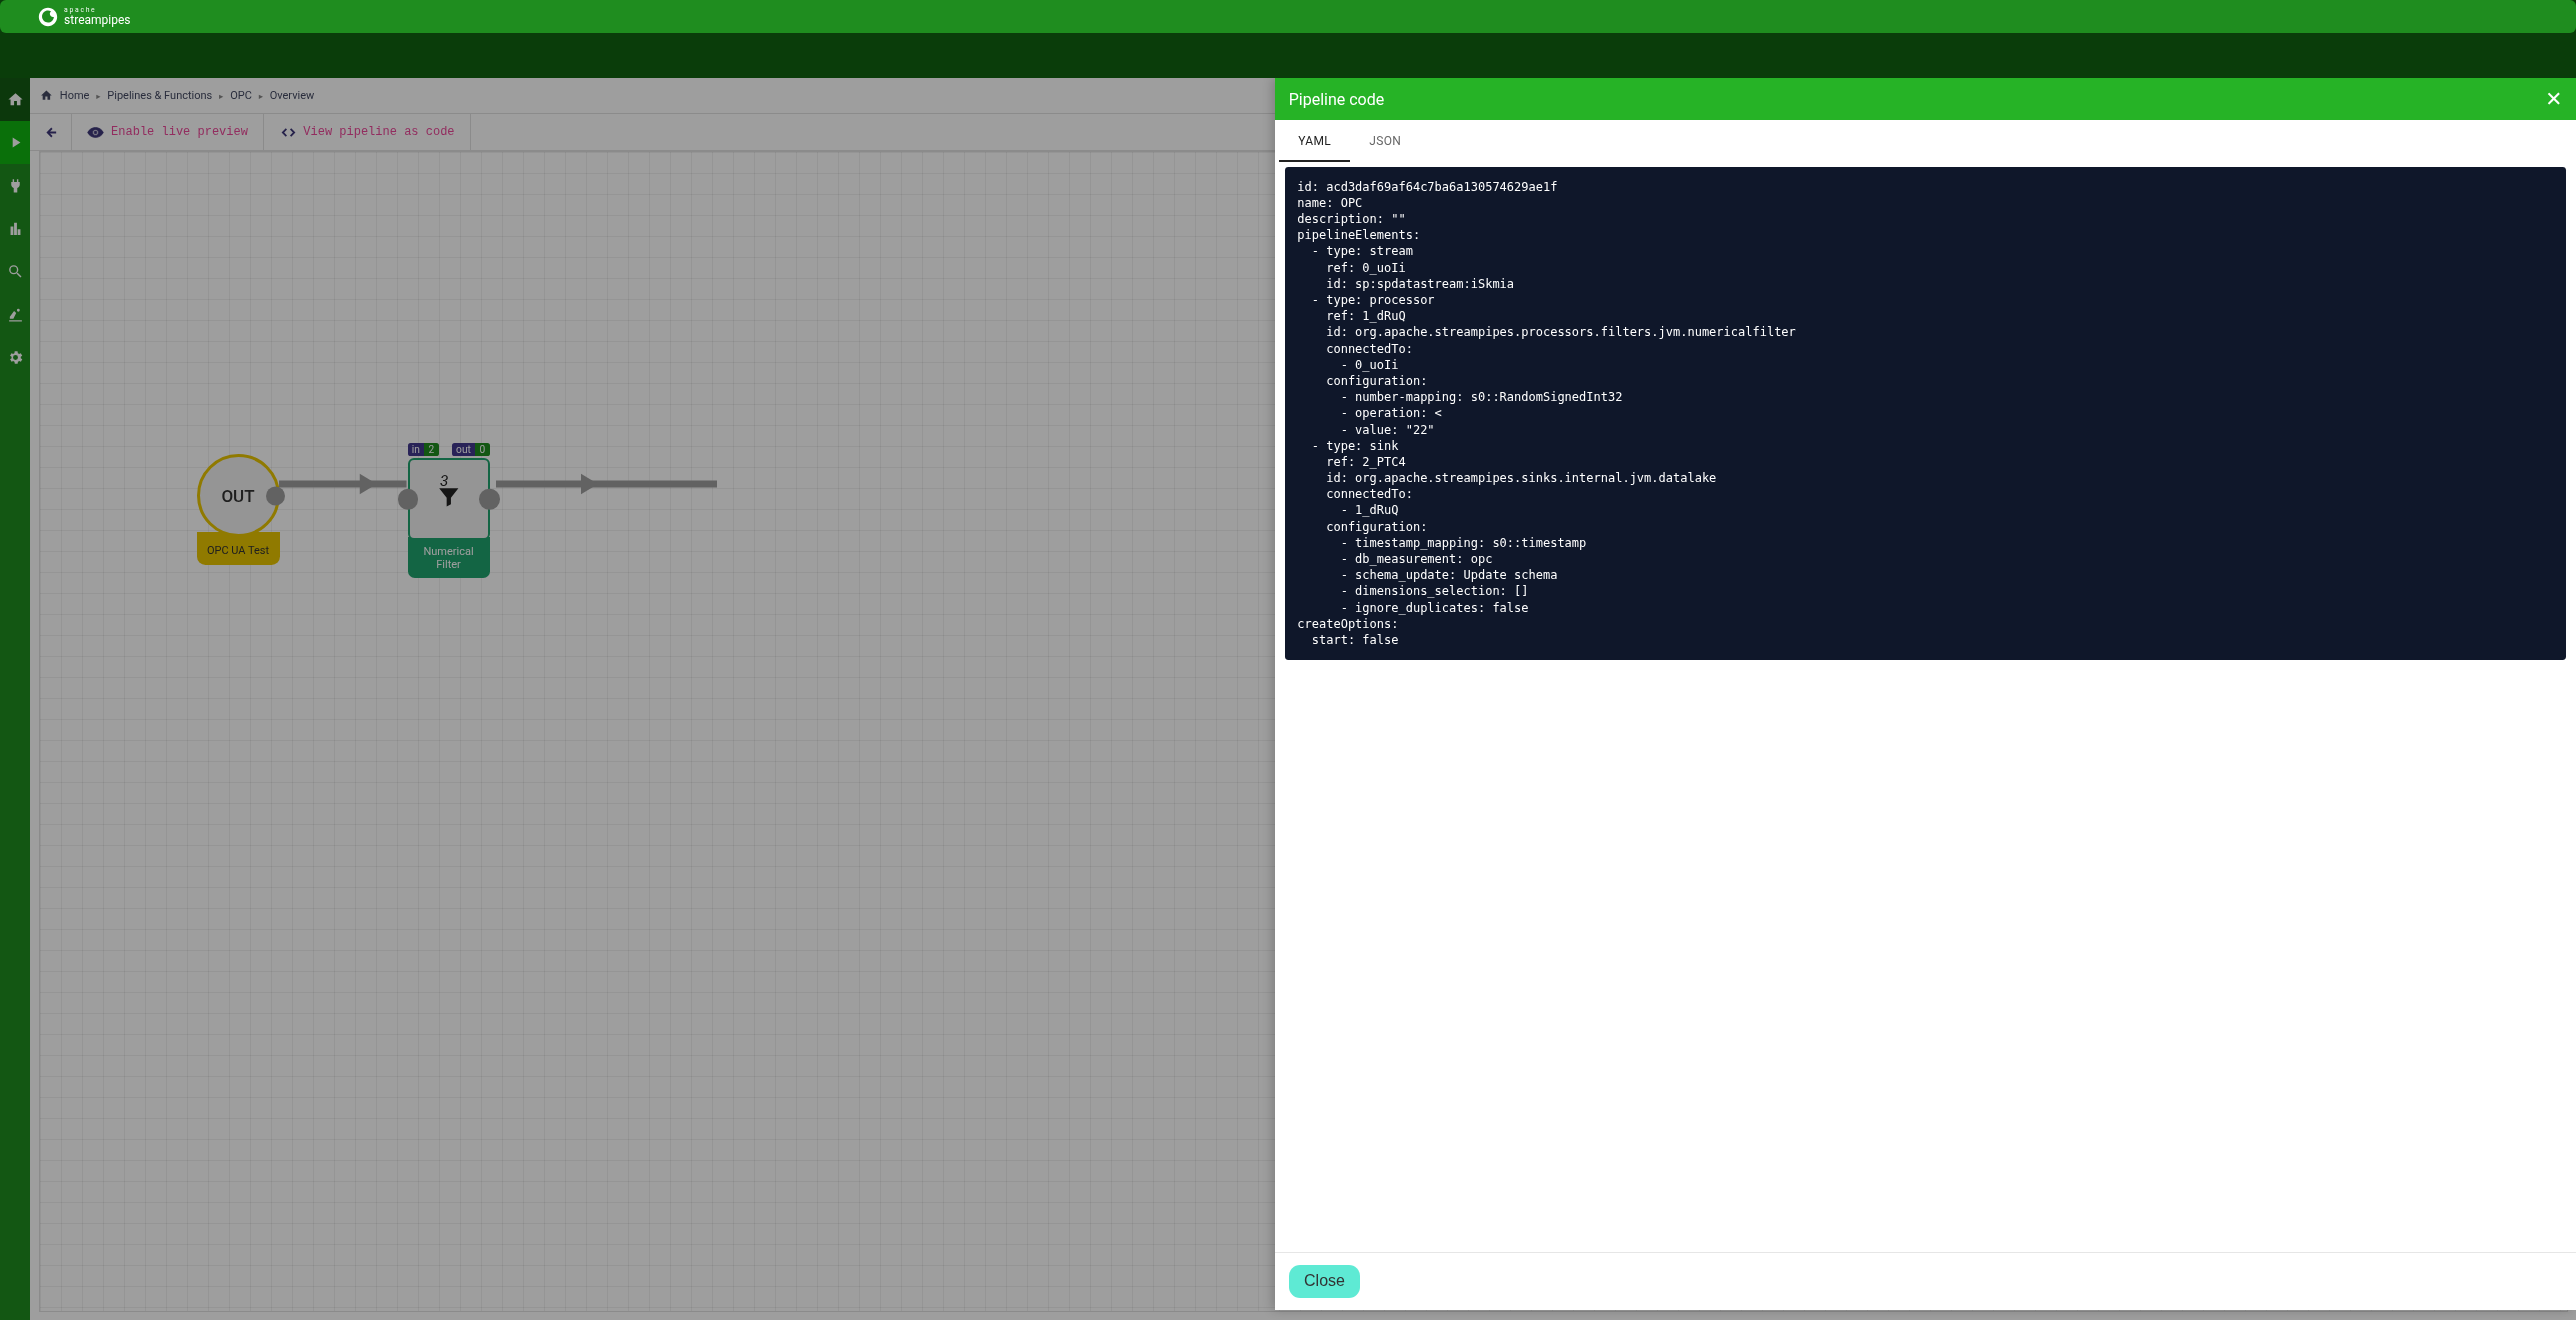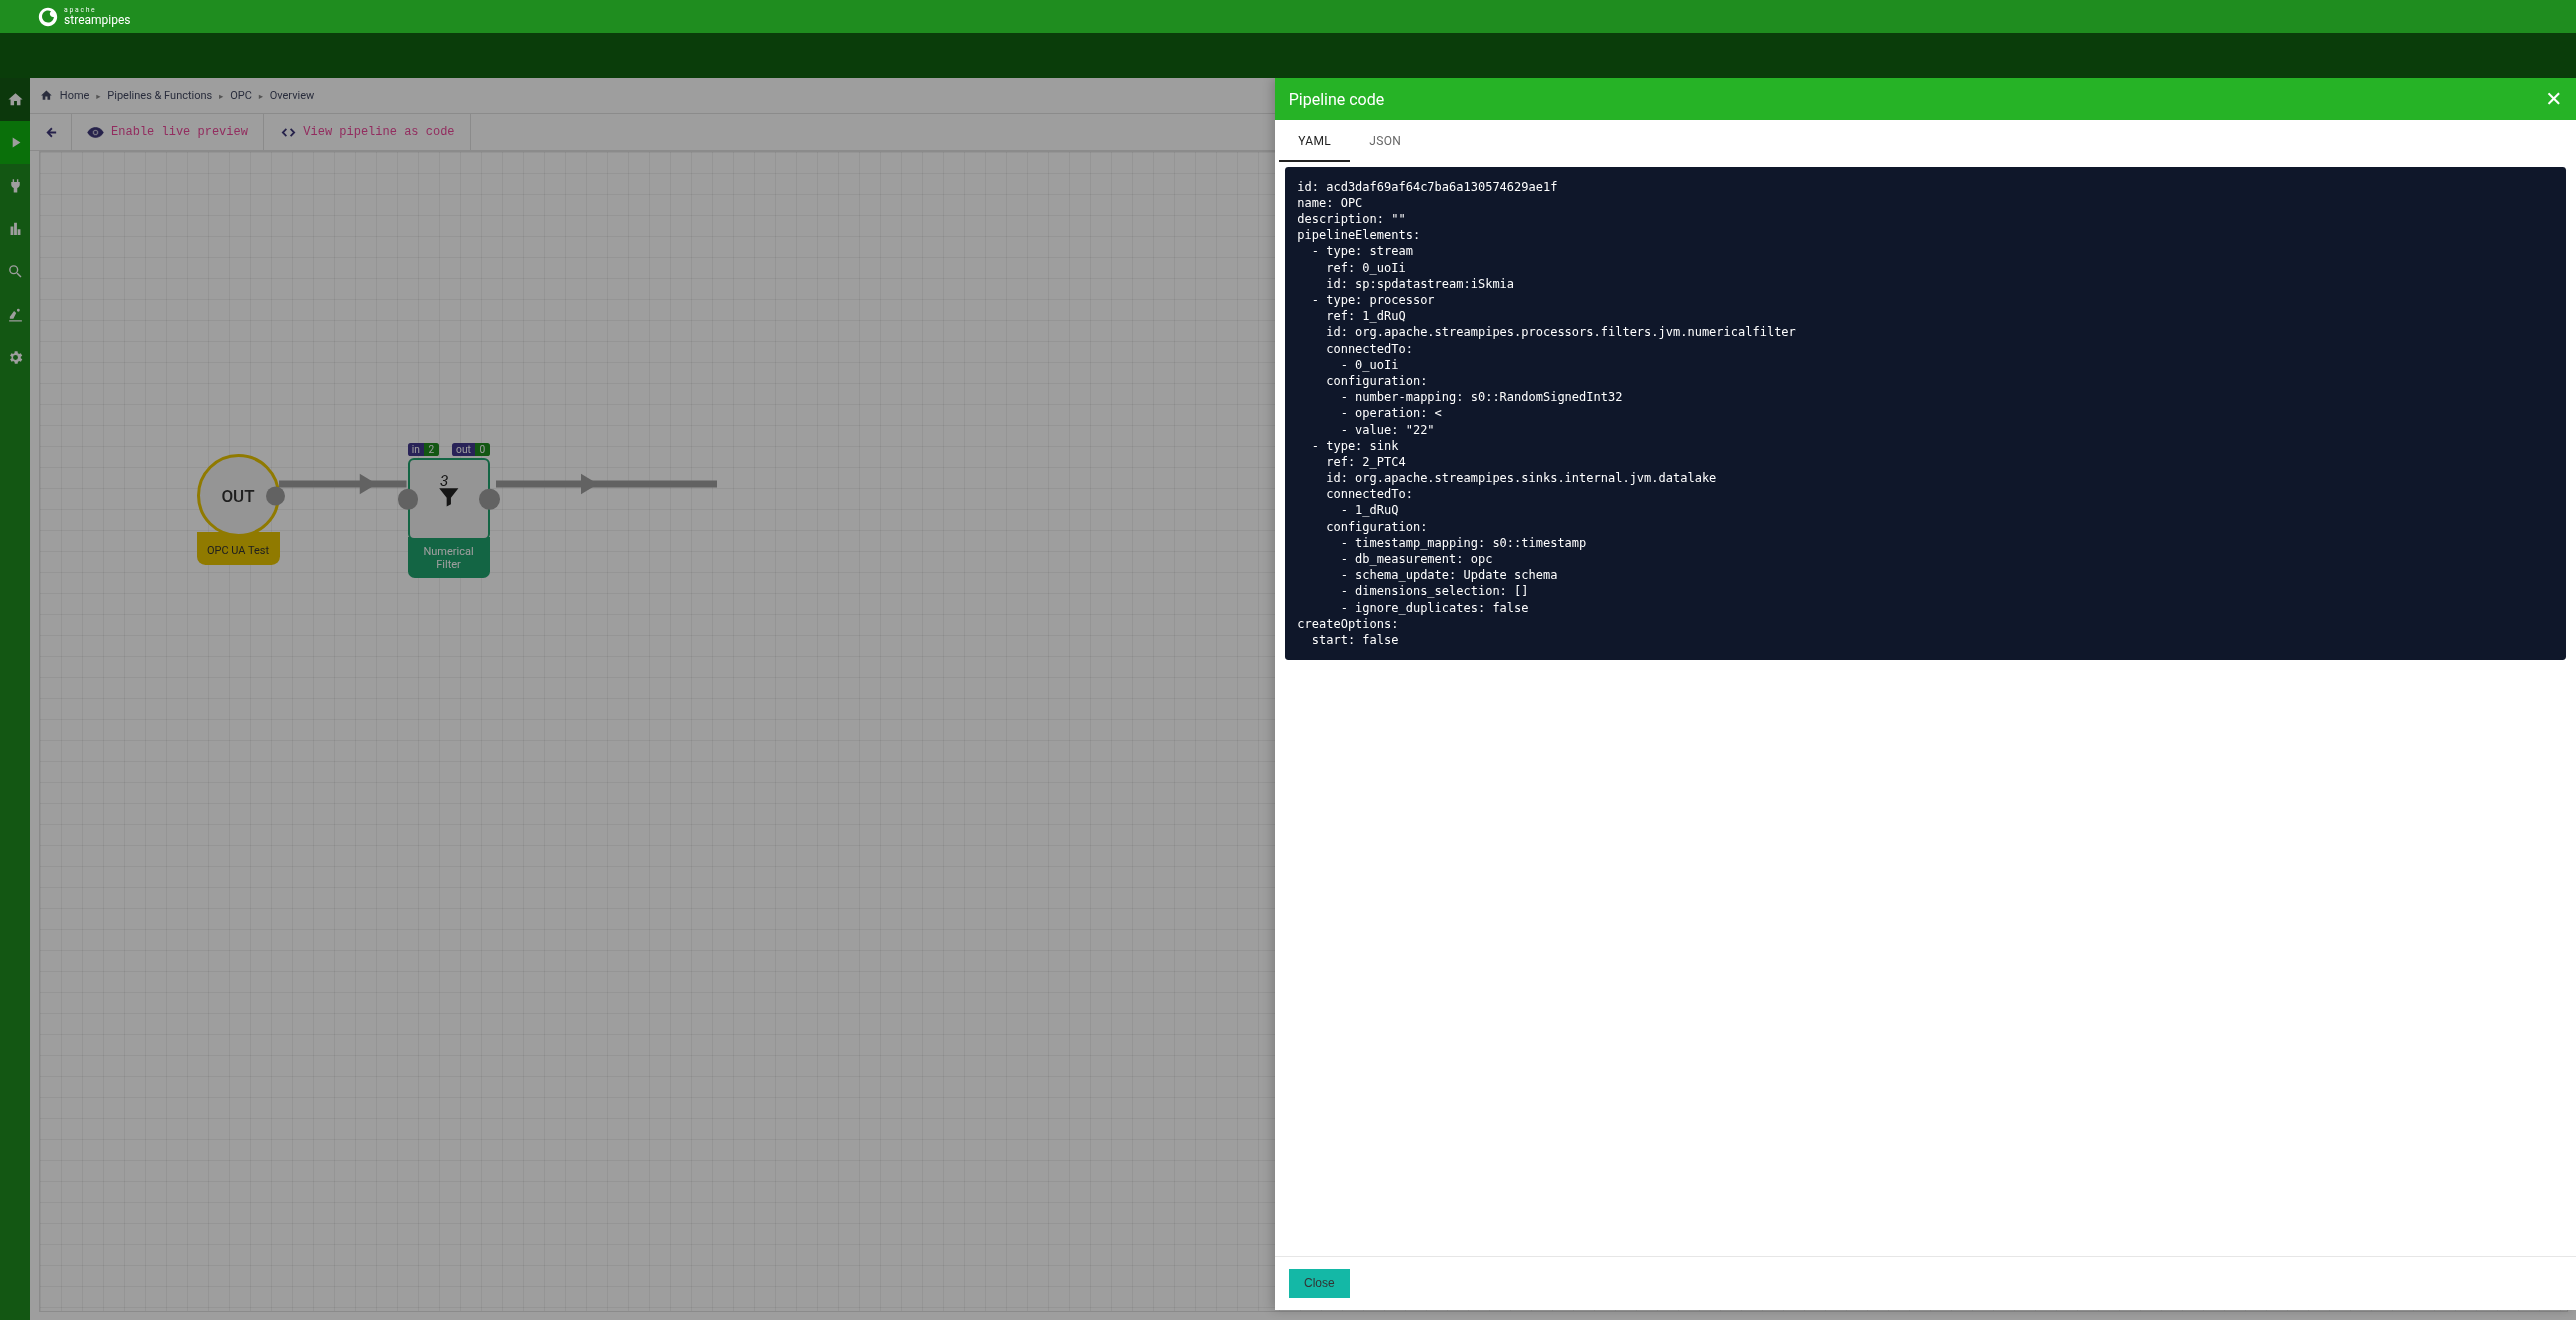--- a/index.html
+++ b/index.html
@@ -6,20 +6,21 @@
     html, body { height: 100%; font-family: -apple-system, BlinkMacSystemFont, "Segoe UI", Roboto, Arial, sans-serif; overflow: hidden; }
     body { display: flex; flex-direction: column; background: #0a3d0a; }
 
     
     .top-header {
       background: #1f8d1f;
       height: 33px;
       display: flex;
       align-items: center;
       padding-left: 37px;
+      border-radius: 6px;
     }
     .logo {
       display: flex;
       align-items: center;
       gap: 5.1px;
       color: white;
     }
     .logo svg { width: 22px; height: 22px; }
     .logo-text { display: flex; flex-direction: column; line-height: 1; }
     .logo-apache { font-size: 6.8px; letter-spacing: 1.7px; opacity: 0.95; }
@@ -286,25 +287,25 @@
       border-radius: 3.4px;
       margin-top: 5.1px;
       overflow: auto;
     }
 
     .drawer-footer {
       border-top: 0.9px solid #e6e6e6;
       padding: 12px 13.6px;
     }
     .close-btn {
-      background: #14b8a6;
+      background: #5eead4;
       border: none;
       padding: 7.7px 15.3px;
-      border-radius: 0;
-      font-size: 12px;
+      border-radius: 11px;
+      font-size: 16px;
       cursor: pointer;
       color: #333;
     }
   </style>
 </head>
 <body>
 
 <div class="top-header">
   <div class="logo">
     <svg viewBox="0 0 24 24">

